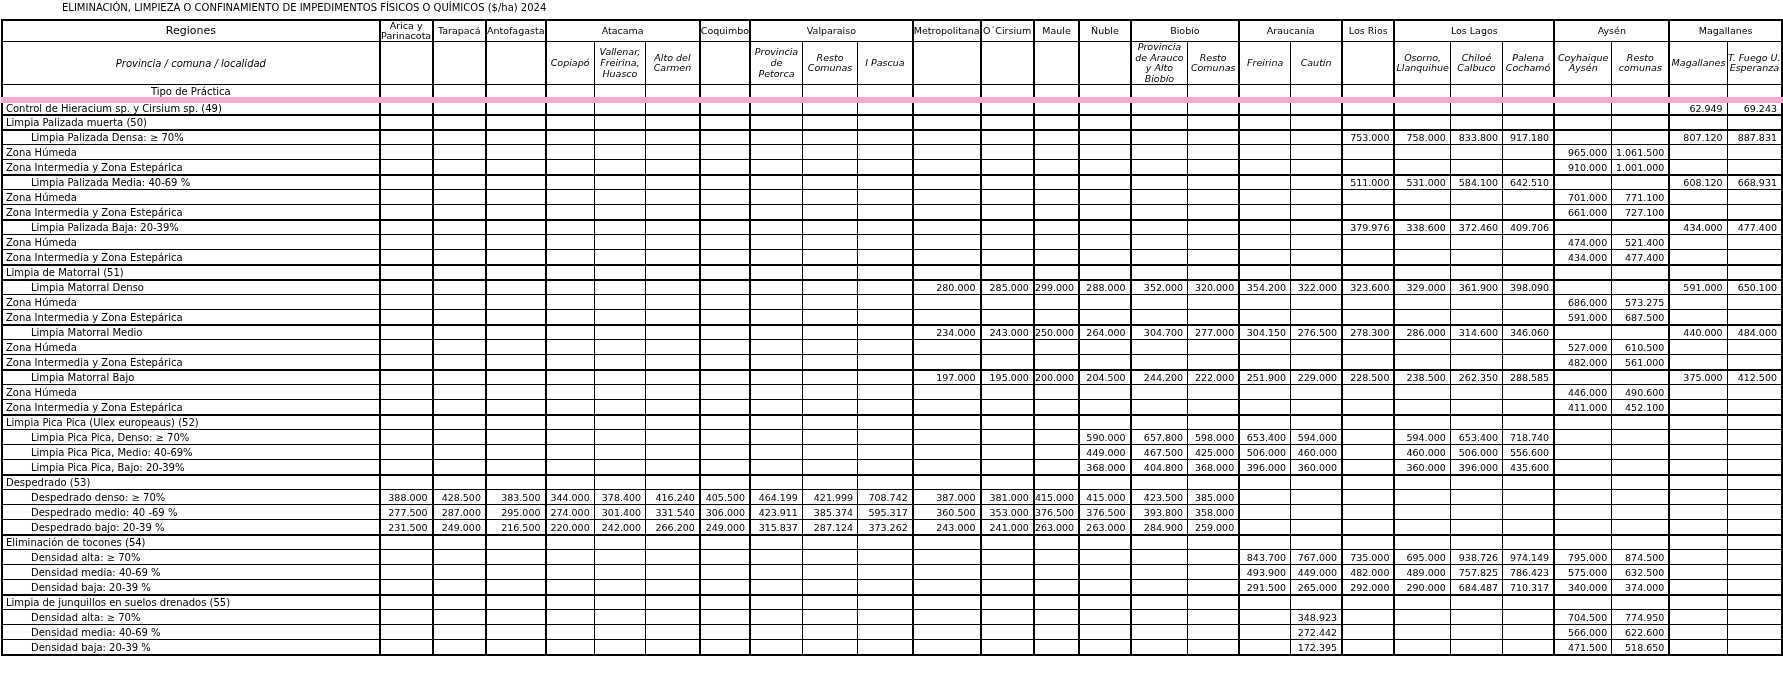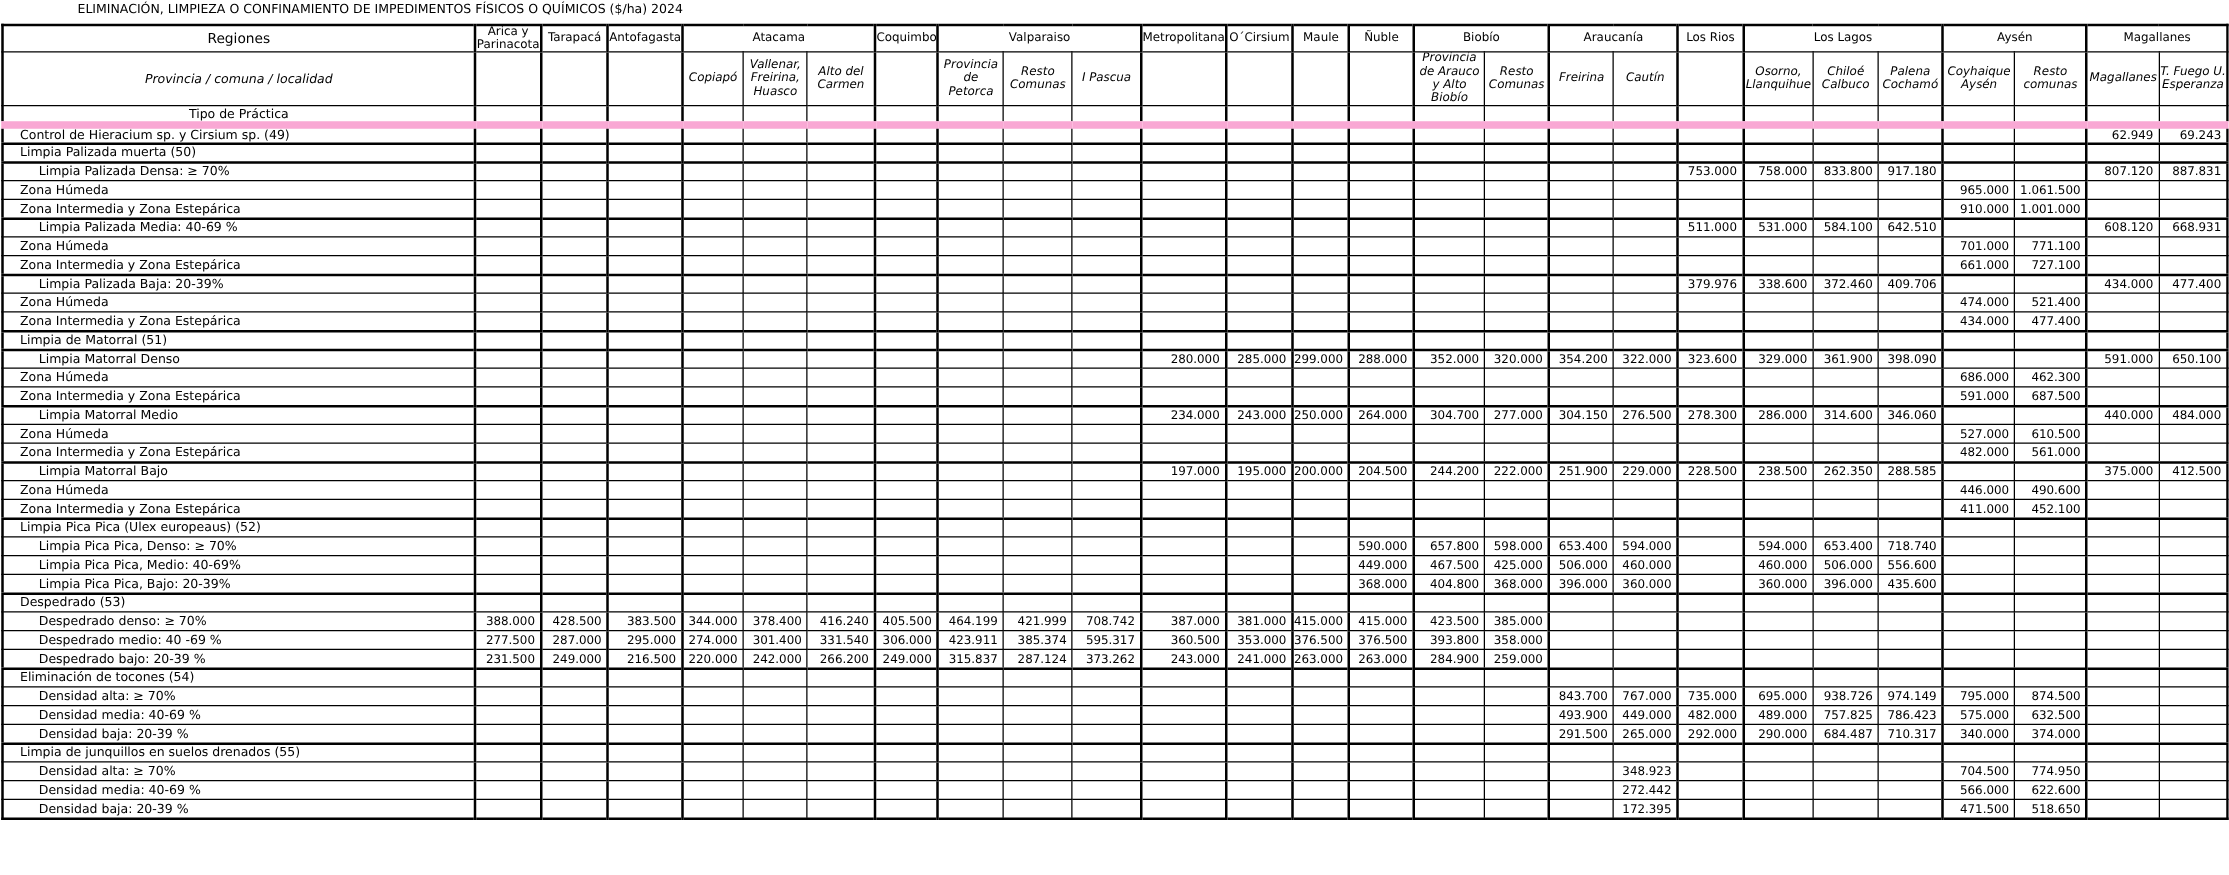--- a/index.html
+++ b/index.html
@@ -14,21 +14,21 @@
   table { border-collapse: collapse; table-layout: fixed; border: 2px solid #000; margin-left: 1px; }
   th, td { border: 1px solid #000; padding: 0; overflow: hidden; white-space: nowrap; font-weight: normal; }
   
   tr.r1 th { height: 19px; font-size: 9.5px; line-height: 1.05; text-align: center; vertical-align: middle; white-space: normal; }
   tr.r2 th { height: 40px; font-size: 9.5px; font-style: italic; line-height: 1.12; text-align: center; vertical-align: middle; white-space: normal; }
   tr.r3 th { height: 15px; font-size: 10px; text-align: center; vertical-align: middle; border-bottom: 6px solid #f9a8d4; }
   th.corner { border-right: 2px solid #000; }
   tr.r1 th.corner { font-size: 11px; font-style: normal; }
   tr.r2 th.corner { font-size: 10px; }
   
-  td.lbl { height: 15px; font-size: 10px; text-align: left; padding-left: 13px; border-right: 2px solid #000; vertical-align: middle; }
+  td.lbl { height: 15px; font-size: 10px; text-align: left; padding-left: 3px; border-right: 2px solid #000; vertical-align: middle; }
   td.lbl.i1 { padding-left: 28px; }
   td.lbl.i2 { }
   td.num { font-size: 9.5px; text-align: right; padding-right: 4px; vertical-align: middle; }
   .gb { border-left: 2px solid #000; }
   tr.major td { border-top: 2px solid #000; }
 </style>
 </head>
 <body>
 
 <div>
@@ -538,21 +538,21 @@
           <td class="num gb"></td>
           <td class="num gb"></td>
           <td class="num"></td>
           <td class="num gb"></td>
           <td class="num"></td>
           <td class="num gb"></td>
           <td class="num gb"></td>
           <td class="num"></td>
           <td class="num"></td>
           <td class="num gb">686.000</td>
-          <td class="num">462.300</td>
+          <td class="num">573.275</td>
           <td class="num gb"></td>
           <td class="num"></td>
         </tr>
         <tr>
           <td class="lbl i2">Zona Intermedia y Zona Estepárica</td>
           <td class="num gb"></td>
           <td class="num gb"></td>
           <td class="num gb"></td>
           <td class="num gb"></td>
           <td class="num"></td>

